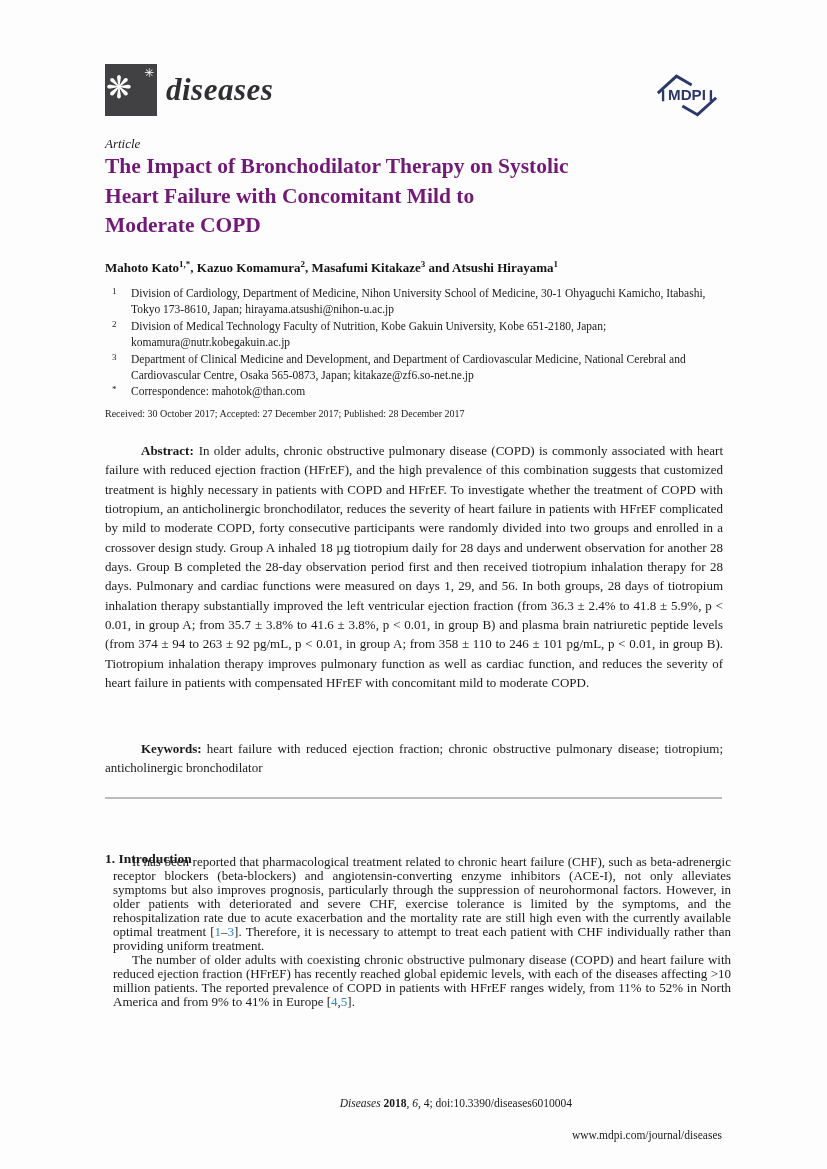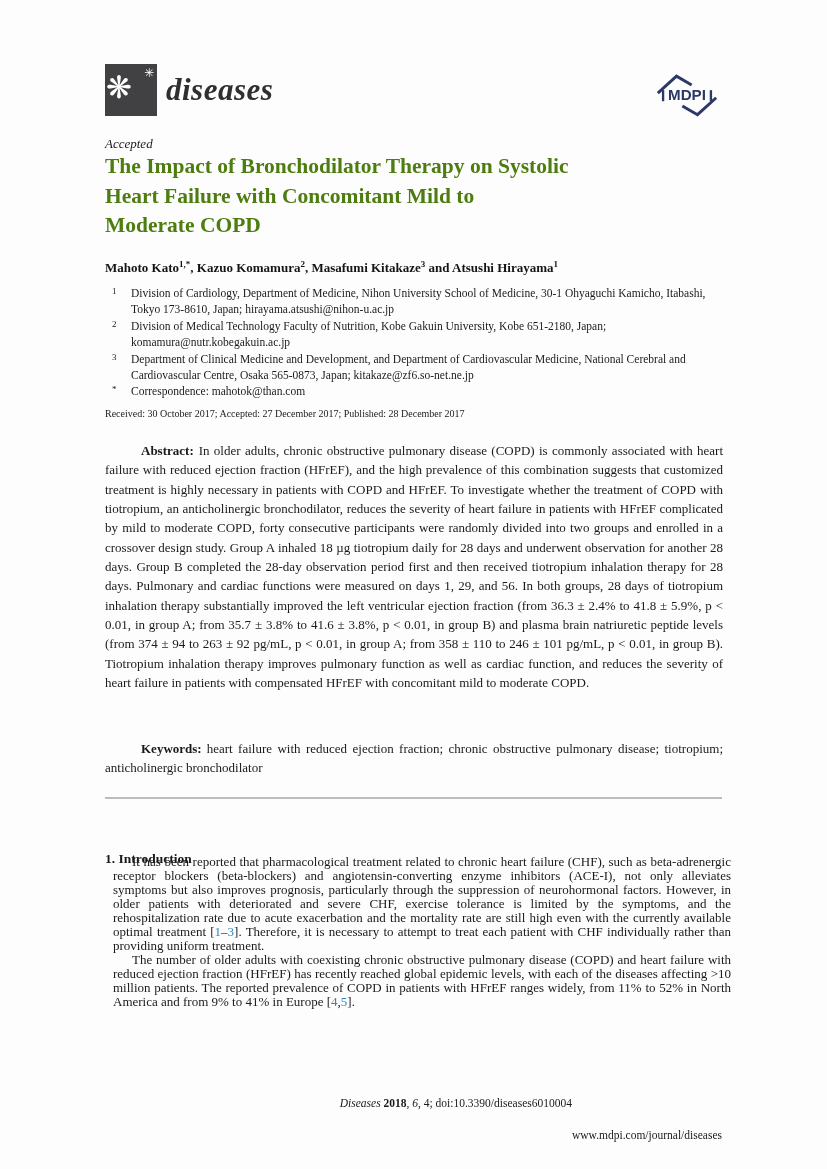--- a/index.html
+++ b/index.html
@@ -29,21 +29,21 @@
     letter-spacing:0.5px;
   }
   .mdpi-logo { position:absolute; left:652px; top:70px; }
   
   .article-label {
     position:absolute; left:105px; top:136px;
     font-style:italic; font-size:13px; color:#1a1a1a;
   }
   .title {
     position:absolute; left:105px; top:152px; width:620px;
-    font-size:21.5px; font-weight:bold; line-height:29.5px; color:#4d7c0f;
+    font-size:21.5px; font-weight:bold; line-height:29.5px; color:#701a75;
   }
   .authors {
     position:absolute; left:105px; top:259px; width:617px;
     font-size:13px; font-weight:bold; color:#141414;
   }
   .authors sup { font-size:9px; font-weight:bold; }
   .authors .sep { white-space:pre; }
   .affiliations { position:absolute; left:105px; top:285px; width:617px; }
   .aff-row { display:flex; font-size:11.5px; line-height:16.4px; }
   .aff-marker {
@@ -103,21 +103,21 @@
   <div class="wordmark">diseases</div>
 
   <svg class="mdpi-logo" width="70" height="52" viewBox="0 0 120 86">
     <polyline points="10,38 42,9 68,24" fill="none" stroke="#2c3868" stroke-width="5"></polyline>
     <polyline points="110,46 78,75 52,60" fill="none" stroke="#2c3868" stroke-width="5"></polyline>
     <rect x="17" y="33" width="4" height="19" fill="#2c3868"></rect>
     <rect x="99" y="33" width="4" height="19" fill="#2c3868"></rect>
     <text x="60" y="50" text-anchor="middle" fill="#2c3868" font-family="Liberation Sans, sans-serif" font-size="26" font-weight="bold">MDPI</text>
   </svg>
 
-  <div class="article-label">Accepted</div>
+  <div class="article-label">Article</div>
 
   <div class="title">
     <div>The Impact of Bronchodilator Therapy on Systolic</div>
     <div>Heart Failure with Concomitant Mild to</div>
     <div>Moderate COPD</div>
   </div>
 
   <div class="authors">
     <span><span>Mahoto Kato</span><sup>1,*</sup><span class="sep">, </span></span><span><span>Kazuo Komamura</span><sup>2</sup><span class="sep">, </span></span><span><span>Masafumi Kitakaze</span><sup>3</sup><span class="sep"> and </span></span><span><span>Atsushi Hirayama</span><sup>1</sup></span>
   </div>

